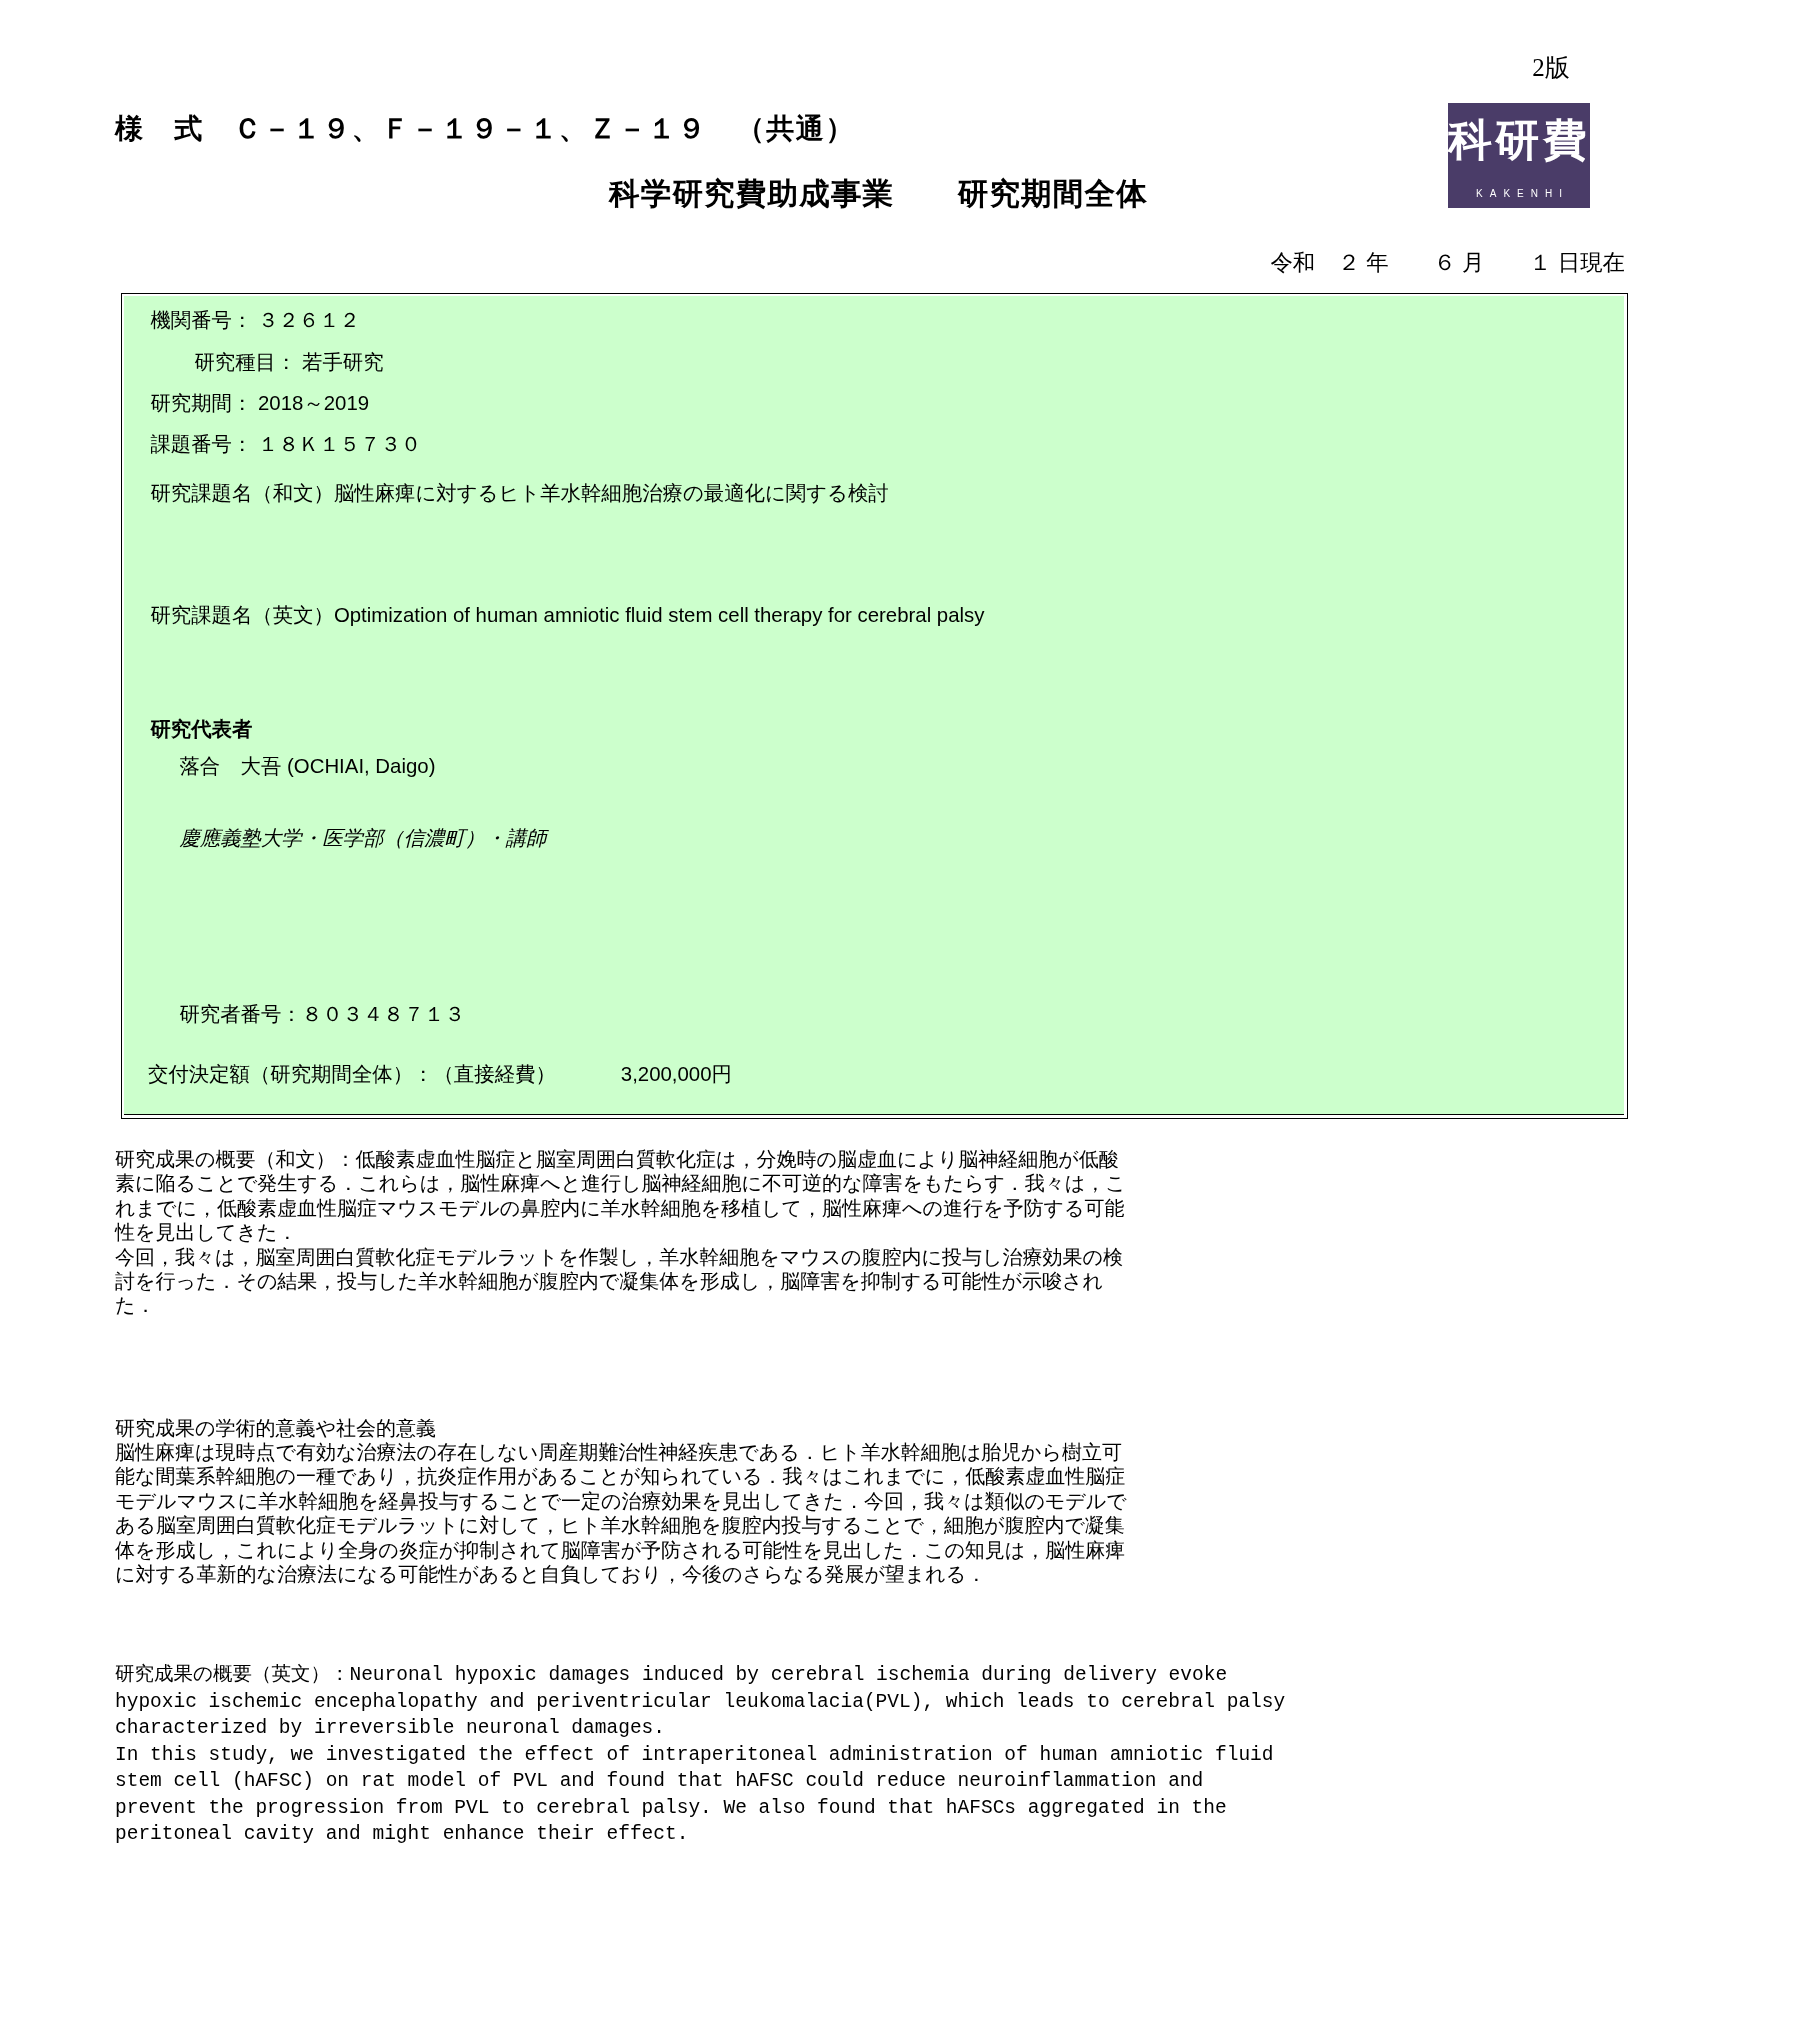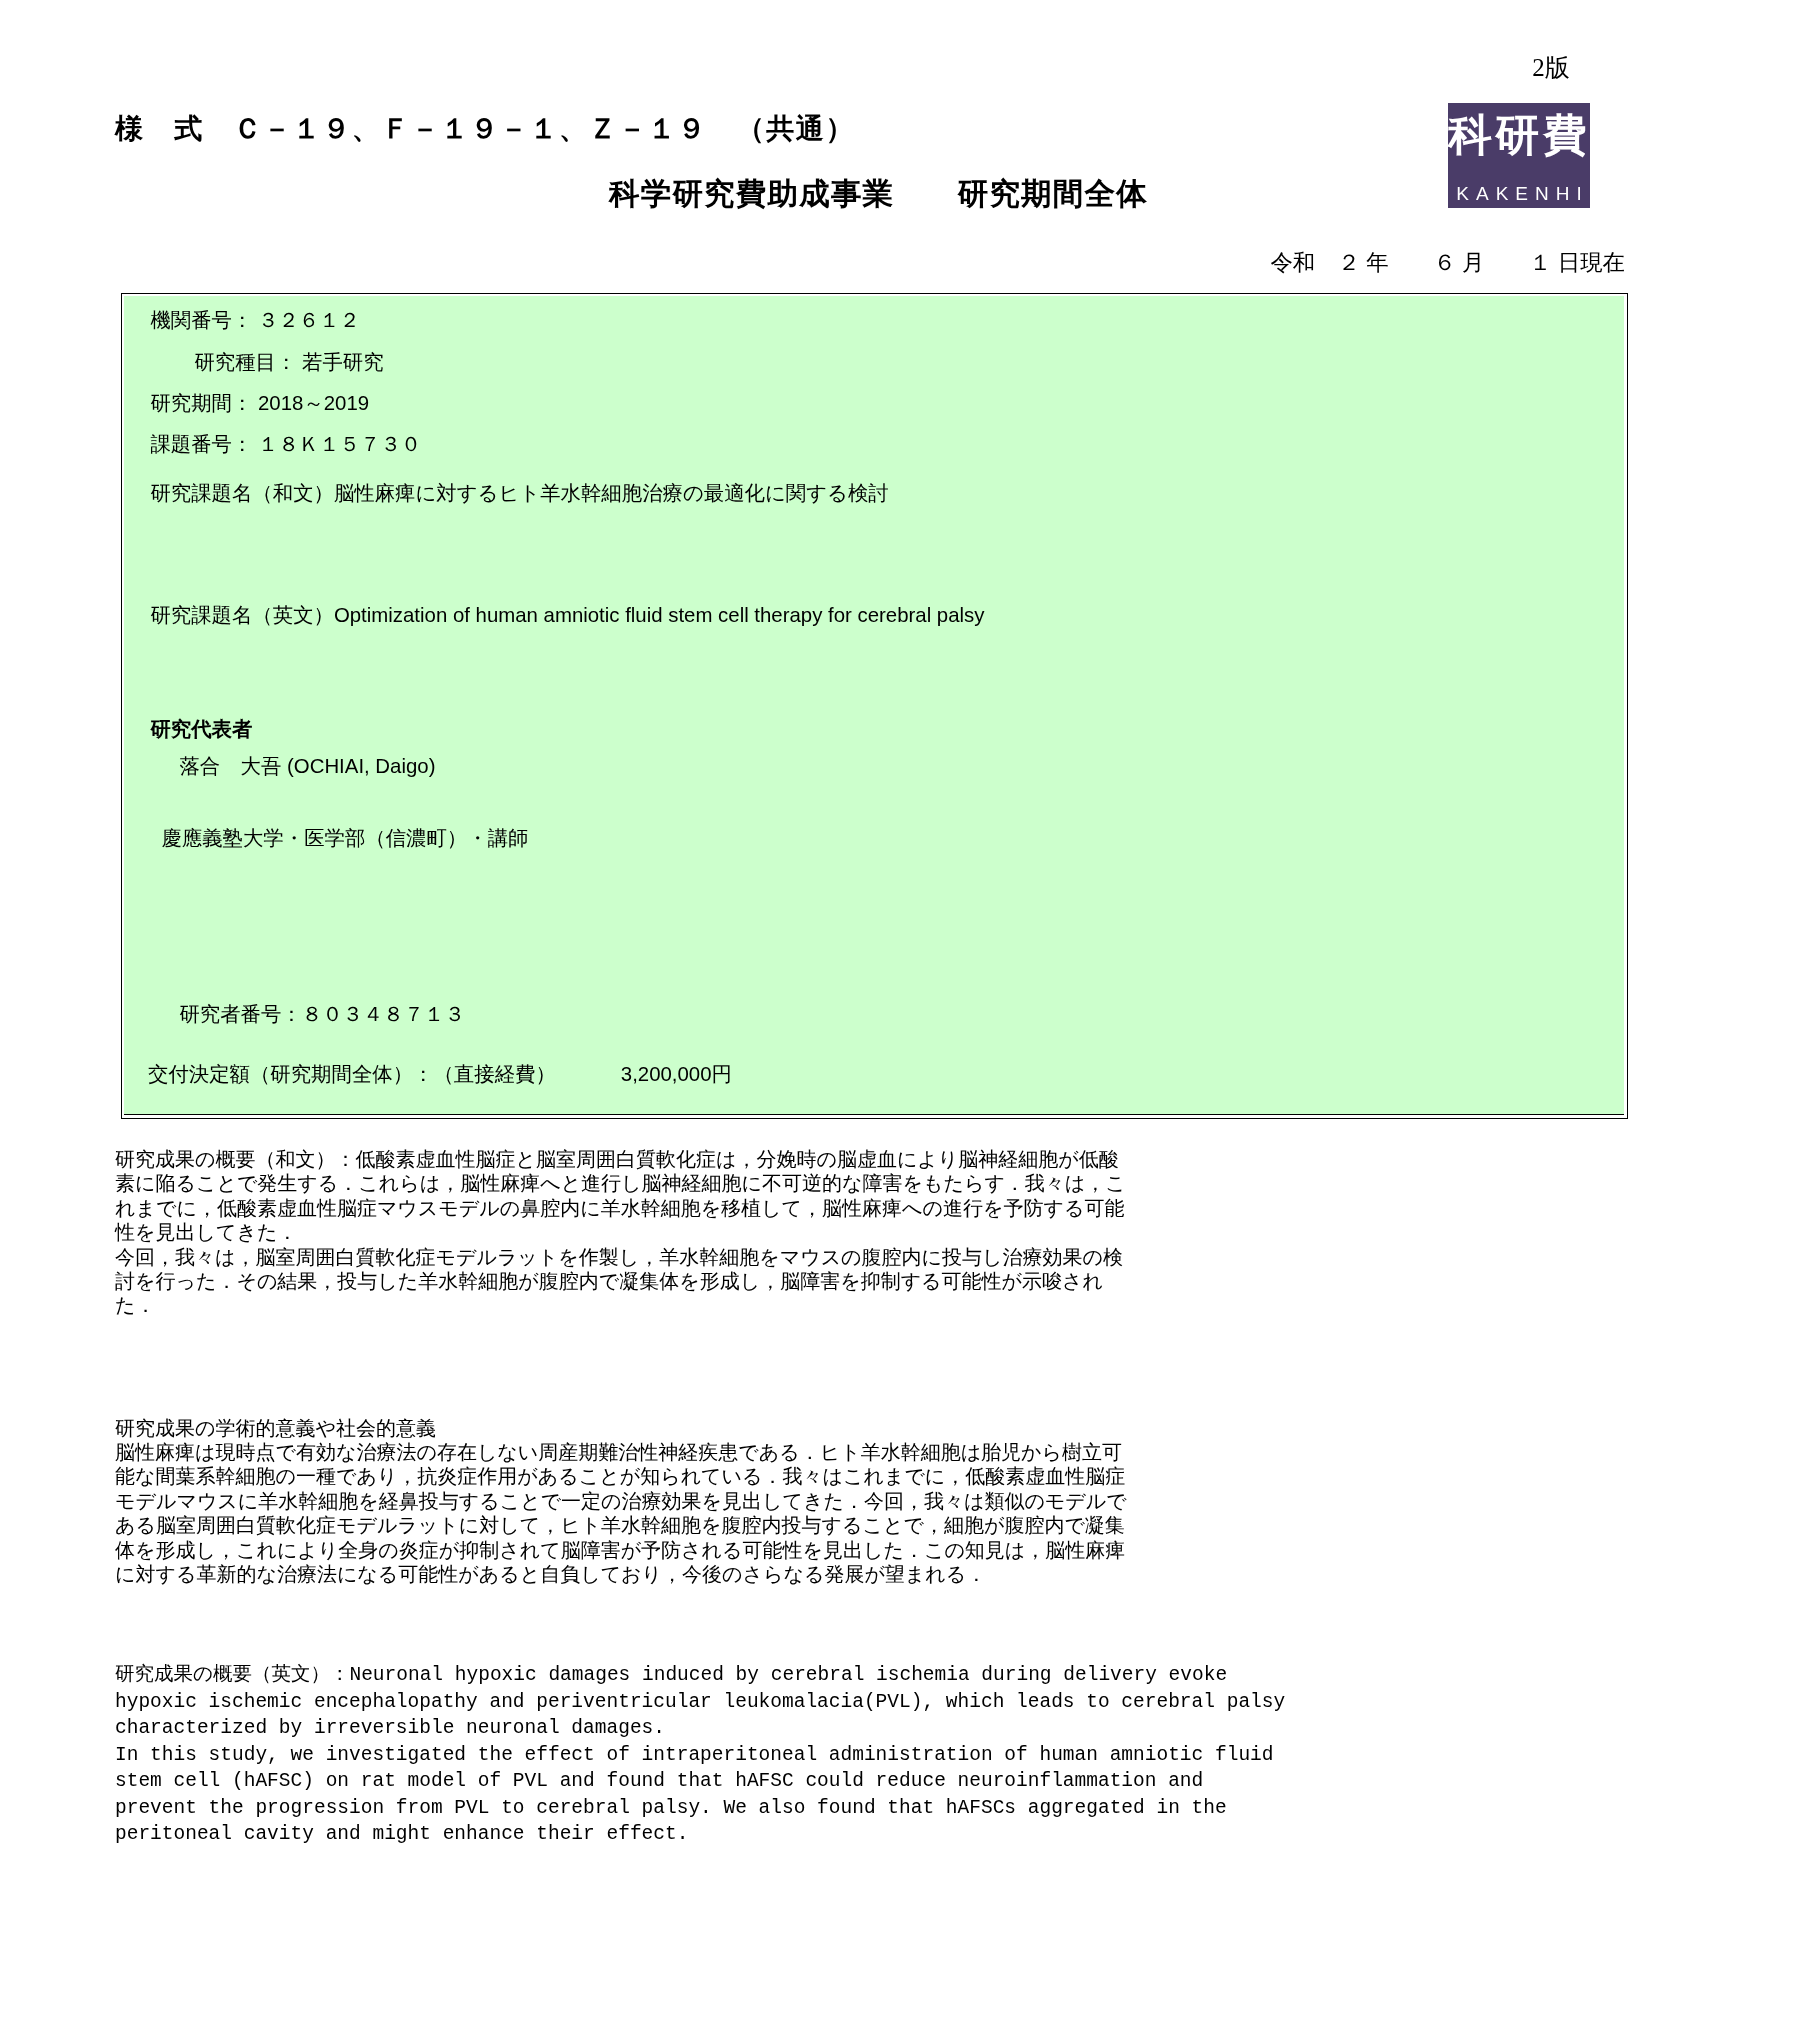--- a/index.html
+++ b/index.html
@@ -30,21 +30,21 @@
   .logo{
     position:absolute; top:103px; left:1448px; width:142px; height:105px;
     display:flex; flex-direction:column; align-items:center; justify-content:center;
     box-sizing:border-box; padding-top:2.4px;
   }
   .logo-kanji{
     font-size:44px; font-weight:bold; letter-spacing:3.3px; line-height:1.2;
     white-space:nowrap;
   }
   .logo-roman{
-    font-size:19px; letter-spacing:7px; margin-top:21px;
+    font-size:10px; letter-spacing:7px; margin-top:21px;
     padding-left:7px; 
     white-space:nowrap;
   }
   .date-line{
     position:absolute; top:247px; right:182px;
     font-size:22.4px; white-space:nowrap;
   }
   .summary-box{
     position:absolute; top:293px; left:121px; width:1500px; height:819px;
     border:1.6px solid #000000; background:#ffffff; padding:2.4px;
@@ -61,21 +61,21 @@
   .svalue.tight{ margin-left:0; }
   .amount{ margin-left:65px; }
   .r0{ top:9.8px;  left:26px; }
   .r1{ top:52px; left:26px;margin-left:44px; }
   .r2{ top:93px; left:26px; }
   .r3{ top:134px; left:26px; }
   .r4{ top:183px; left:26px; }
   .r5{ top:305px; left:26px; }
   .r6{ top:419px; left:26px;font-weight:bold; }
   .r7{ top:456px; left:55px; }
-  .r8{ top:528px; left:37px; }
+  .r8{ top:528px; left:55px;font-style:italic; }
   .r9{ top:704px; left:55px; }
   .r10{ top:764px; left:23.6px; }
   .sec{
     position:absolute; left:115px; width:1514px;
     font-size:20px; line-height:24.4px; white-space:pre-line;
   }
   .abstract-ja{ top:1147px; }
   .sig-heading{ top:1416px; }
   .sig-body{ top:1440px; }
   .abstract-en{

